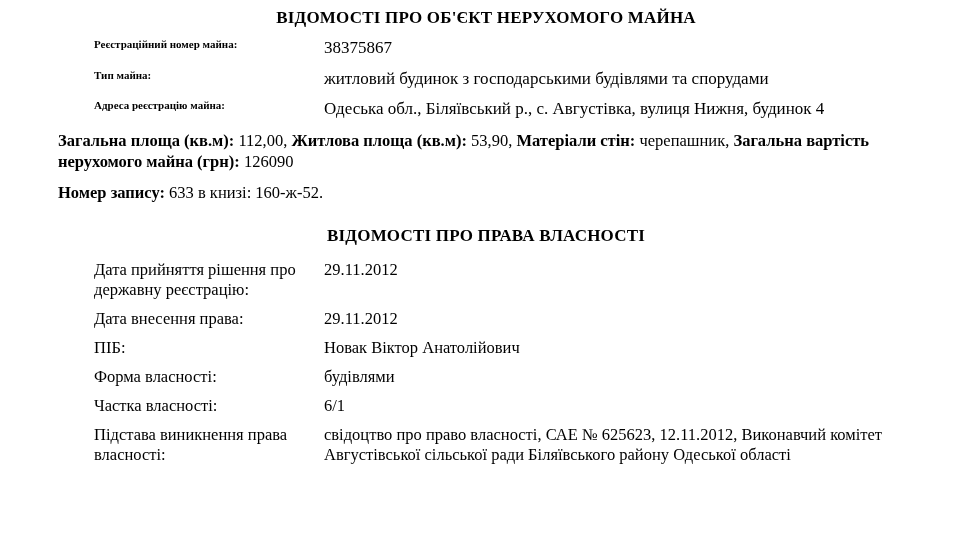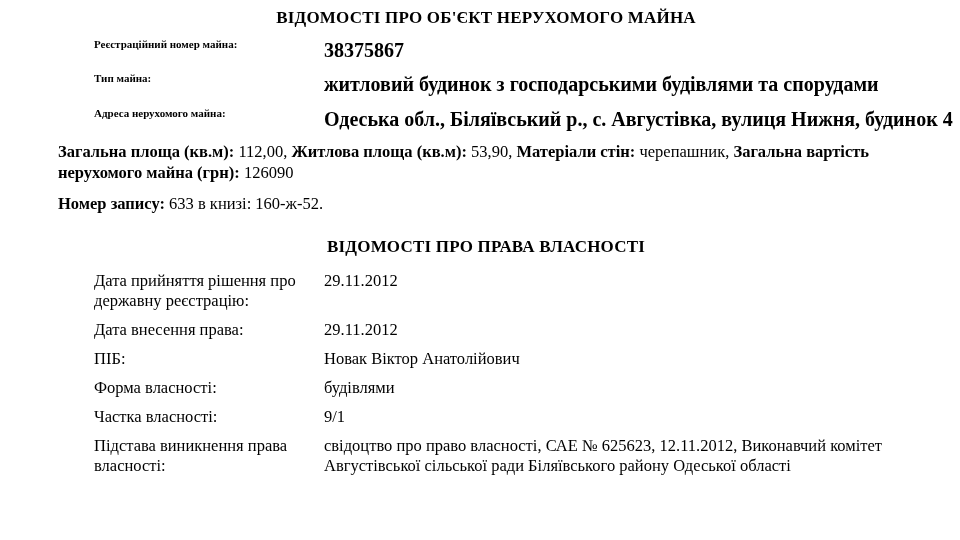--- a/index.html
+++ b/index.html
@@ -42,24 +42,23 @@
   .row .label {
     width: 230px;
     flex: 0 0 230px;
     font-size: 11px;
     line-height: 1.22;
     padding-right: 8px;
     box-sizing: border-box;
   }
   .row .value {
     flex: 1 1 auto;
-    font-size: 20px;
+    font-size: 17px;
     line-height: 1.22;
     box-sizing: border-box;
-    font-weight: bold;
   }
   .bold {
     font-weight: bold;
   }
   .para {
     padding-left: 58px;
     padding-right: 60px;
     font-size: 16.5px;
     line-height: 1.28;
     margin-bottom: 10px;
@@ -116,21 +115,21 @@
     <div class="label bold">Реєстраційний номер майна:</div>
     <div class="value">38375867</div>
   </div>
 
   <div class="row">
     <div class="label bold">Тип майна:</div>
     <div class="value">житловий будинок з господарськими будівлями та спорудами</div>
   </div>
 
   <div class="row">
-    <div class="label bold">Адреса нерухомого майна:</div>
+    <div class="label bold">Адреса реєстрацію майна:</div>
     <div class="value">Одеська обл., Біляївський р., с. Августівка, вулиця Нижня, будинок 4</div>
   </div>
 
   <div class="para">
     <span class="b">Загальна площа (кв.м):</span>
     <span>112,00,</span>
     <span class="b">Житлова площа (кв.м):</span>
     <span>53,90,</span>
     <span class="b">Матеріали стін:</span>
     <span>черепашник,</span>
@@ -160,21 +159,21 @@
     <div class="value">Новак Віктор Анатолійович</div>
   </div>
 
   <div class="rights-row">
     <div class="label">Форма власності:</div>
     <div class="value">будівлями</div>
   </div>
 
   <div class="rights-row">
     <div class="label">Частка власності:</div>
-    <div class="value">9/1</div>
+    <div class="value">6/1</div>
   </div>
 
   <div class="rights-row">
     <div class="label">Підстава виникнення права власності:</div>
     <div class="value">свідоцтво про право власності, САЕ № 625623, 12.11.2012, Виконавчий комітет Августівської сільської ради Біляївського району Одеської області</div>
   </div>
 
   <div class="clipped-line">Відомості про інші речові права відсутні</div>
 
 </div>

